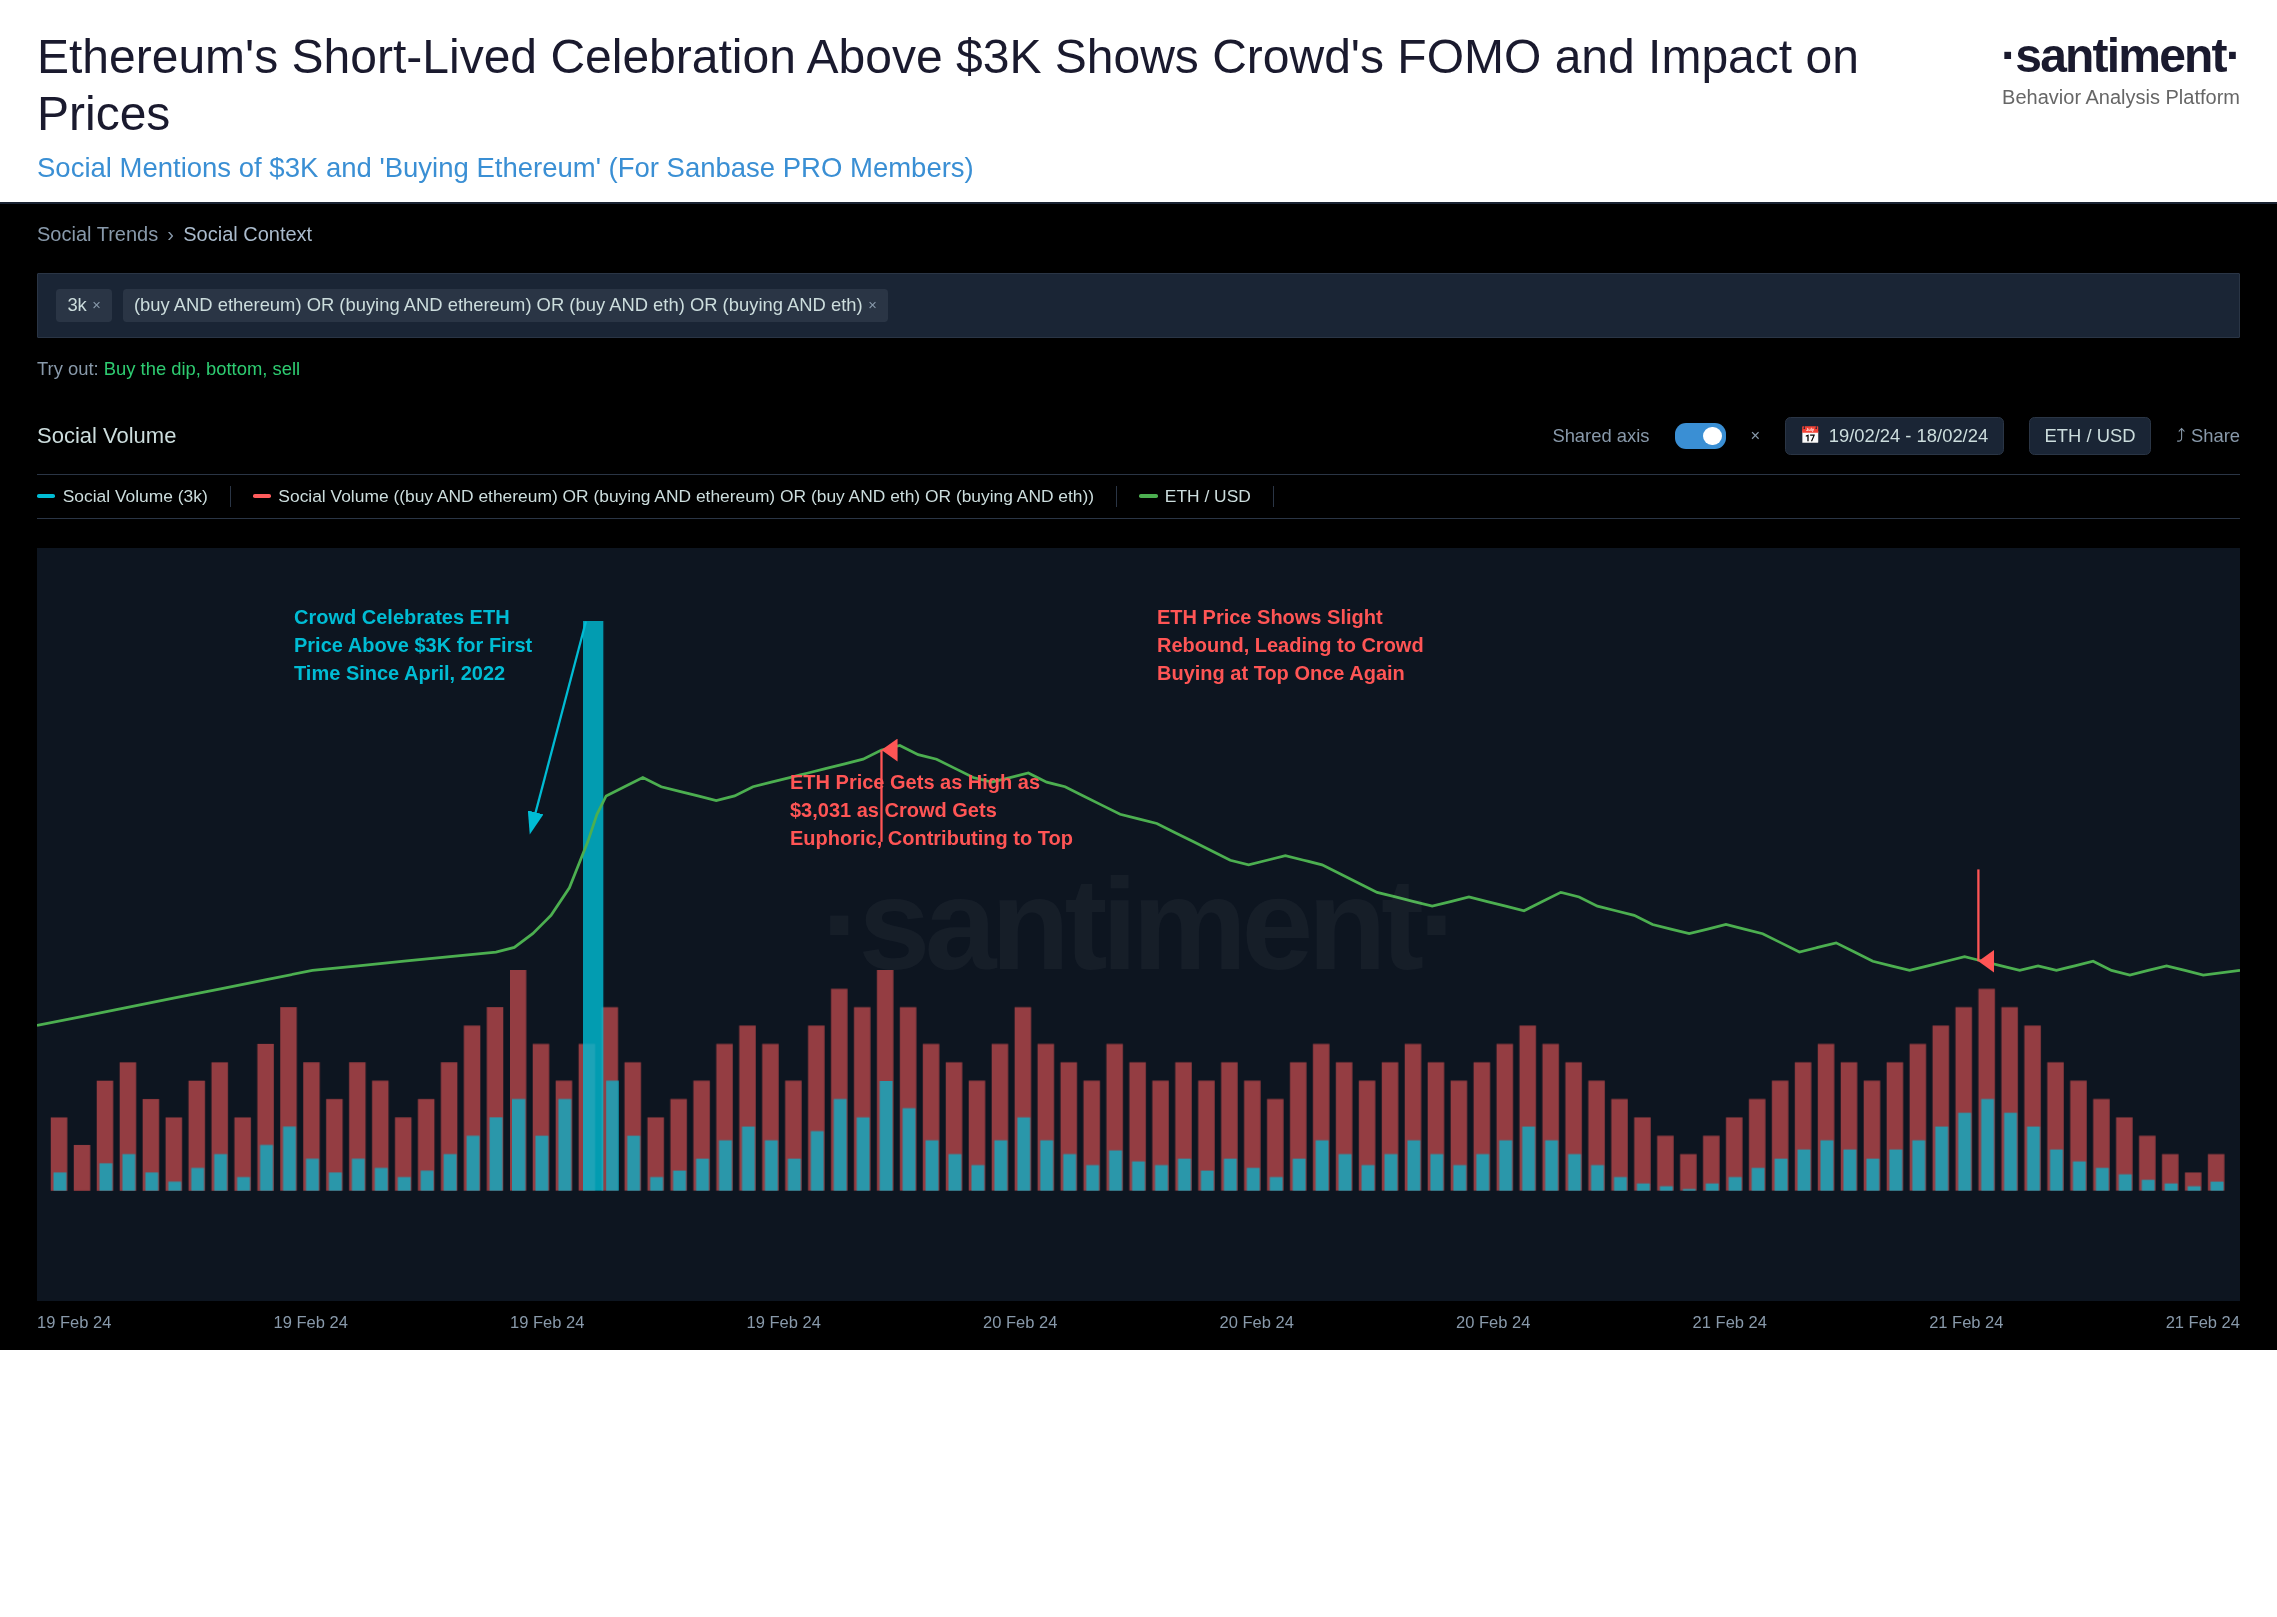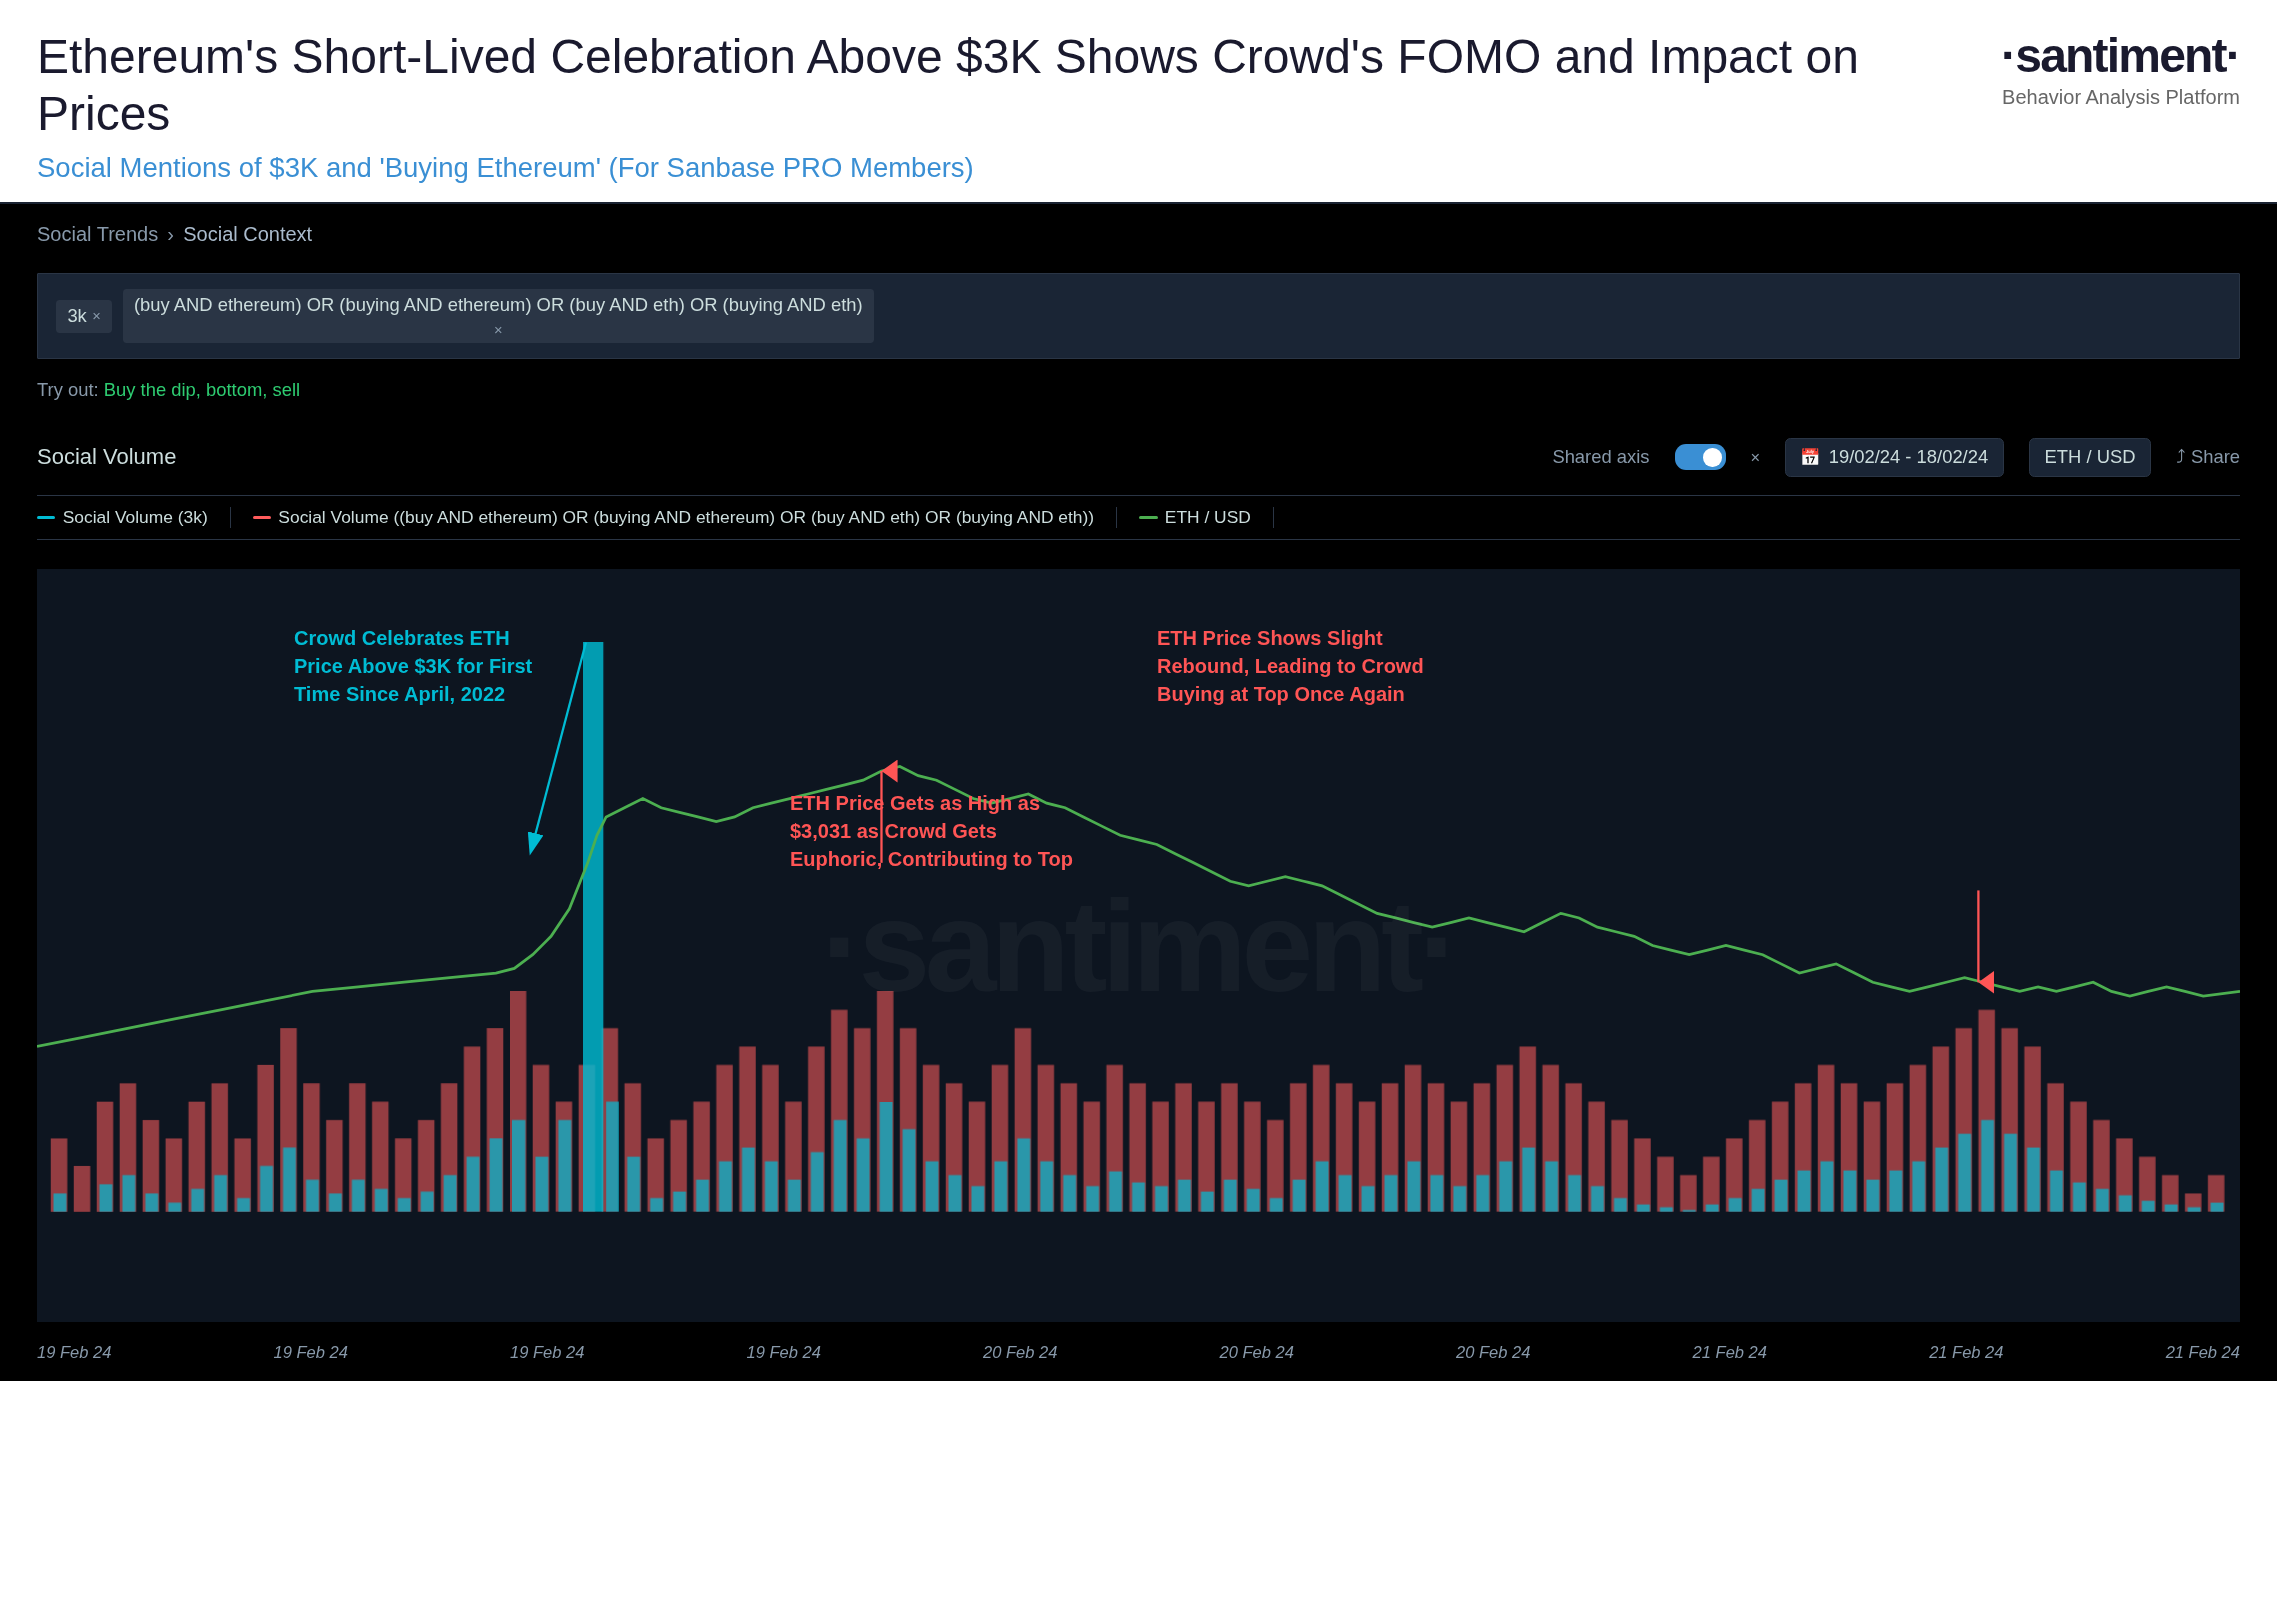--- a/index.html
+++ b/index.html
@@ -95,21 +95,20 @@
     }
     .tag-long {
       background: #2a3545;
       color: #cdd;
       border-radius: 3.7px;
       padding: 5.5px 11px;
       font-size: 18.4px;
       display: flex;
       align-items: center;
       gap: 5.5px;
-      flex-direction: column;
     }
     .search-input {
       background: transparent;
       border: none;
       color: #8899aa;
       font-size: 18.4px;
       flex: 1;
       outline: none;
     }
 
@@ -700,21 +699,21 @@
 
       <div class="annotation" style="left:753px; top:220px;">
         <div class="annotation-text annotation-red">ETH Price Gets as High as<br>$3,031 as Crowd Gets<br>Euphoric, Contributing to Top</div>
       </div>
 
       <div class="annotation" style="left:1120px; top:55px;">
         <div class="annotation-text annotation-red">ETH Price Shows Slight<br>Rebound, Leading to Crowd<br>Buying at Top Once Again</div>
       </div>
     </div>
 
-    <div class="x-axis" style="margin-top:14px;font-style:italic;">
+    <div class="x-axis" style="margin-top:5px;">
       <span>19 Feb 24</span>
       <span>19 Feb 24</span>
       <span>19 Feb 24</span>
       <span>19 Feb 24</span>
       <span>20 Feb 24</span>
       <span>20 Feb 24</span>
       <span>20 Feb 24</span>
       <span>21 Feb 24</span>
       <span>21 Feb 24</span>
       <span>21 Feb 24</span>

